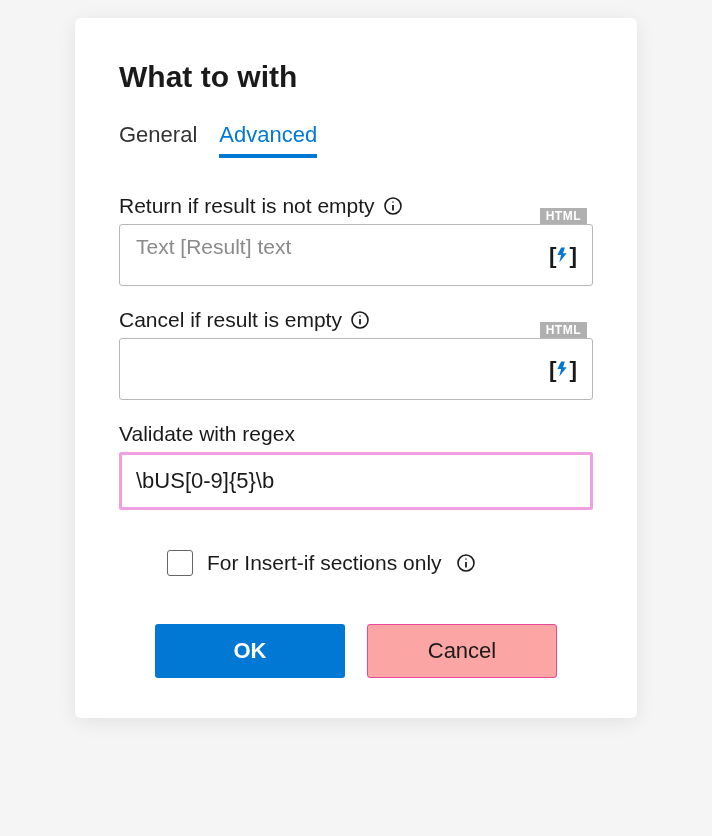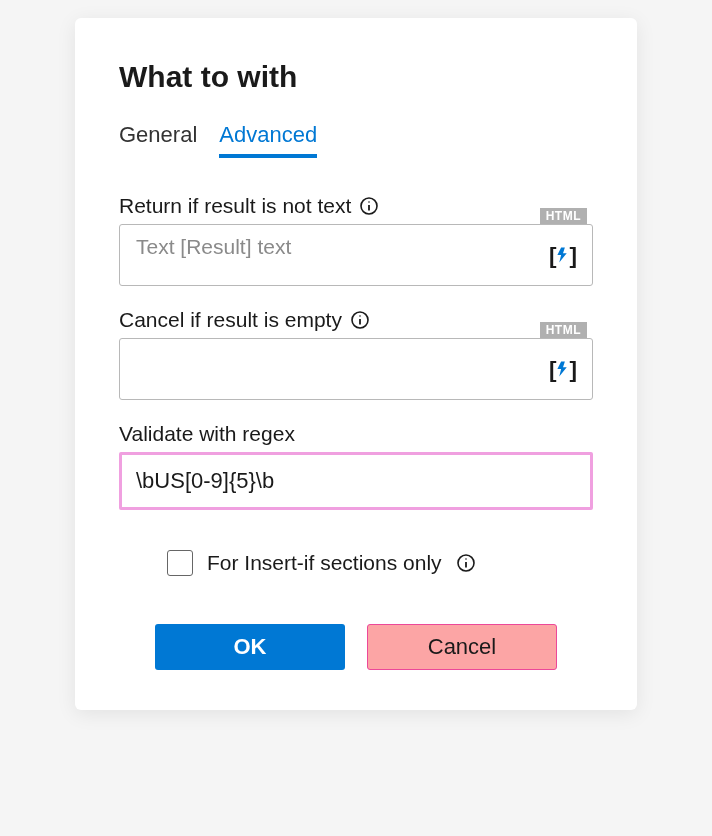--- a/index.html
+++ b/index.html
@@ -130,21 +130,21 @@
       font-size: 21px;
       color: #1a1a1a;
     }
     .button-row {
       display: flex;
       gap: 22px;
       justify-content: center;
     }
     .btn {
       width: 190px;
-      height: 46px;
+      height: 54px;
       font-size: 22px;
       font-weight: 600;
       border-radius: 3px;
       cursor: pointer;
       font-family: inherit;
     }
     .btn-primary {
       background: #0078d4;
       color: #fff;
       border: none;
@@ -162,21 +162,21 @@
 <div class="dialog">
   <h1 class="title">What to with</h1>
 
   <div class="tabs">
     <div class="tab">General</div>
     <div class="tab active">Advanced</div>
   </div>
 
   <div class="field-group">
     <div class="field-label-row">
-      <span class="field-label">Return if result is not text</span>
+      <span class="field-label">Return if result is not empty</span>
       <span class="info-icon">
         <svg viewBox="0 0 20 20" fill="none" stroke="#1a1a1a" stroke-width="1.6">
           <circle cx="10" cy="10" r="8"></circle>
           <circle cx="10" cy="6" r="0.8" fill="#1a1a1a" stroke="none"></circle>
           <line x1="10" y1="9" x2="10" y2="14.5" stroke="#1a1a1a" stroke-width="1.8"></line>
         </svg>
       </span>
     </div>
     <div class="input-wrap">
       <span class="html-badge">HTML</span>

